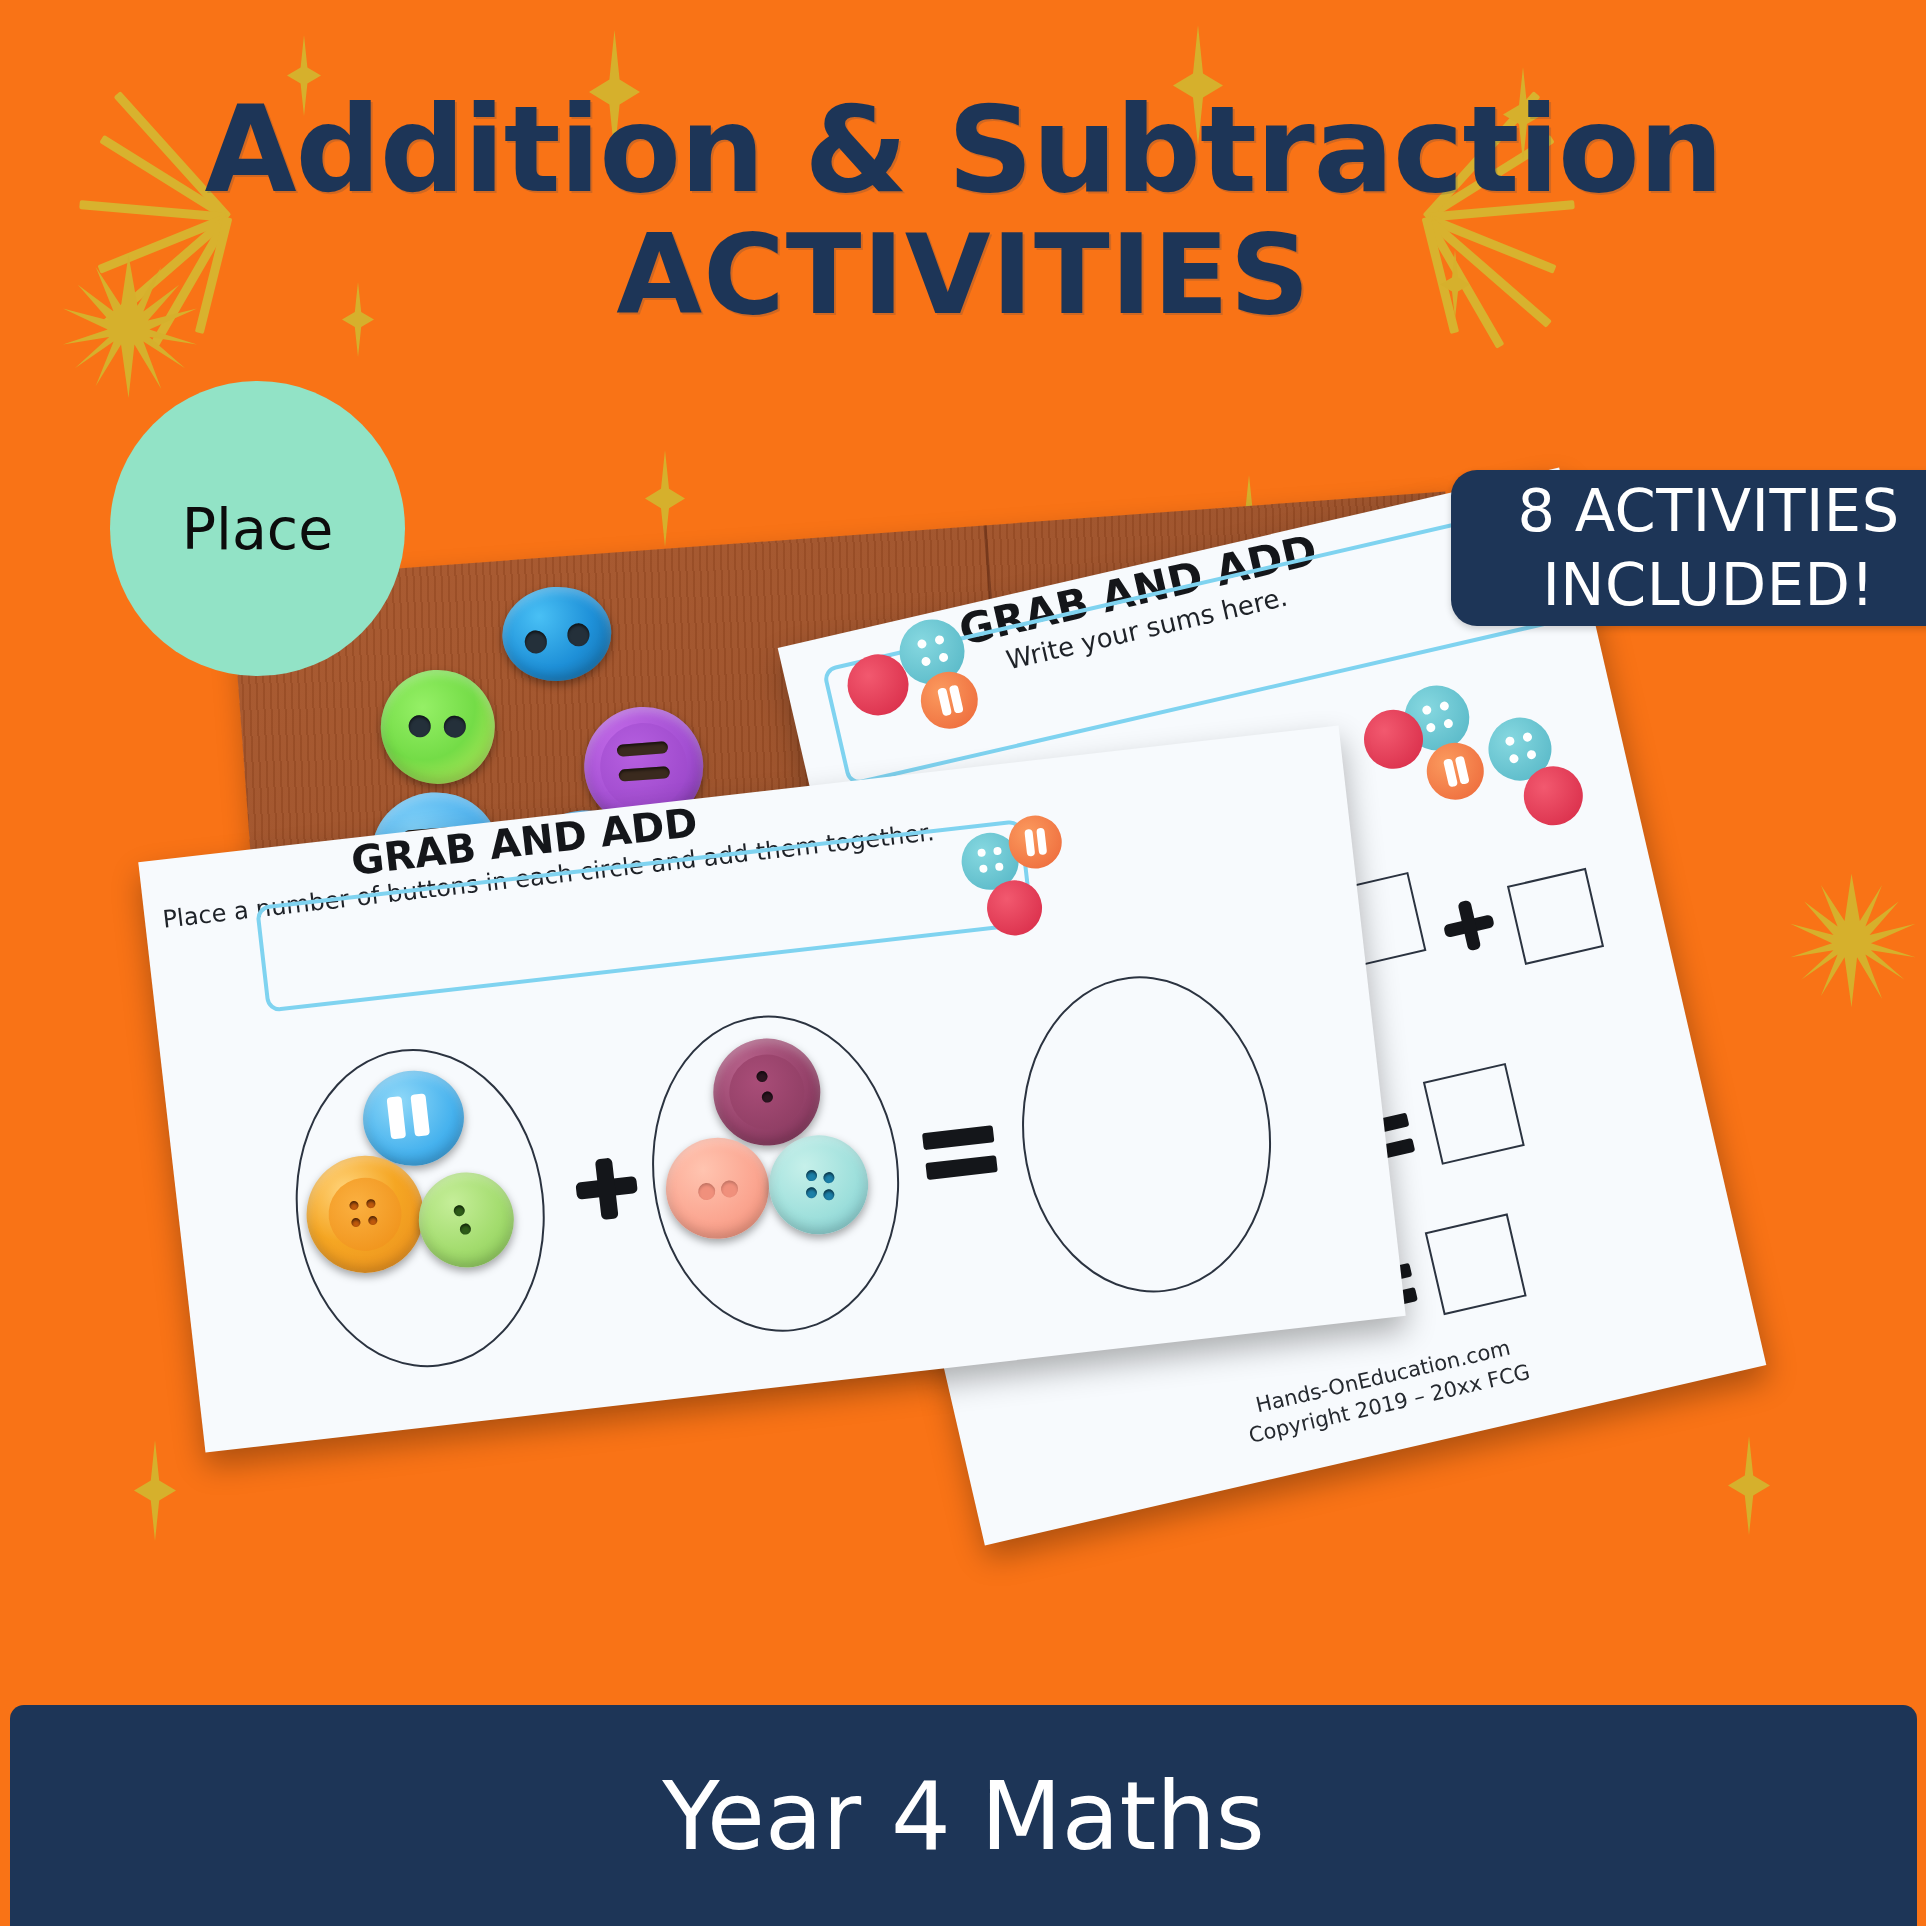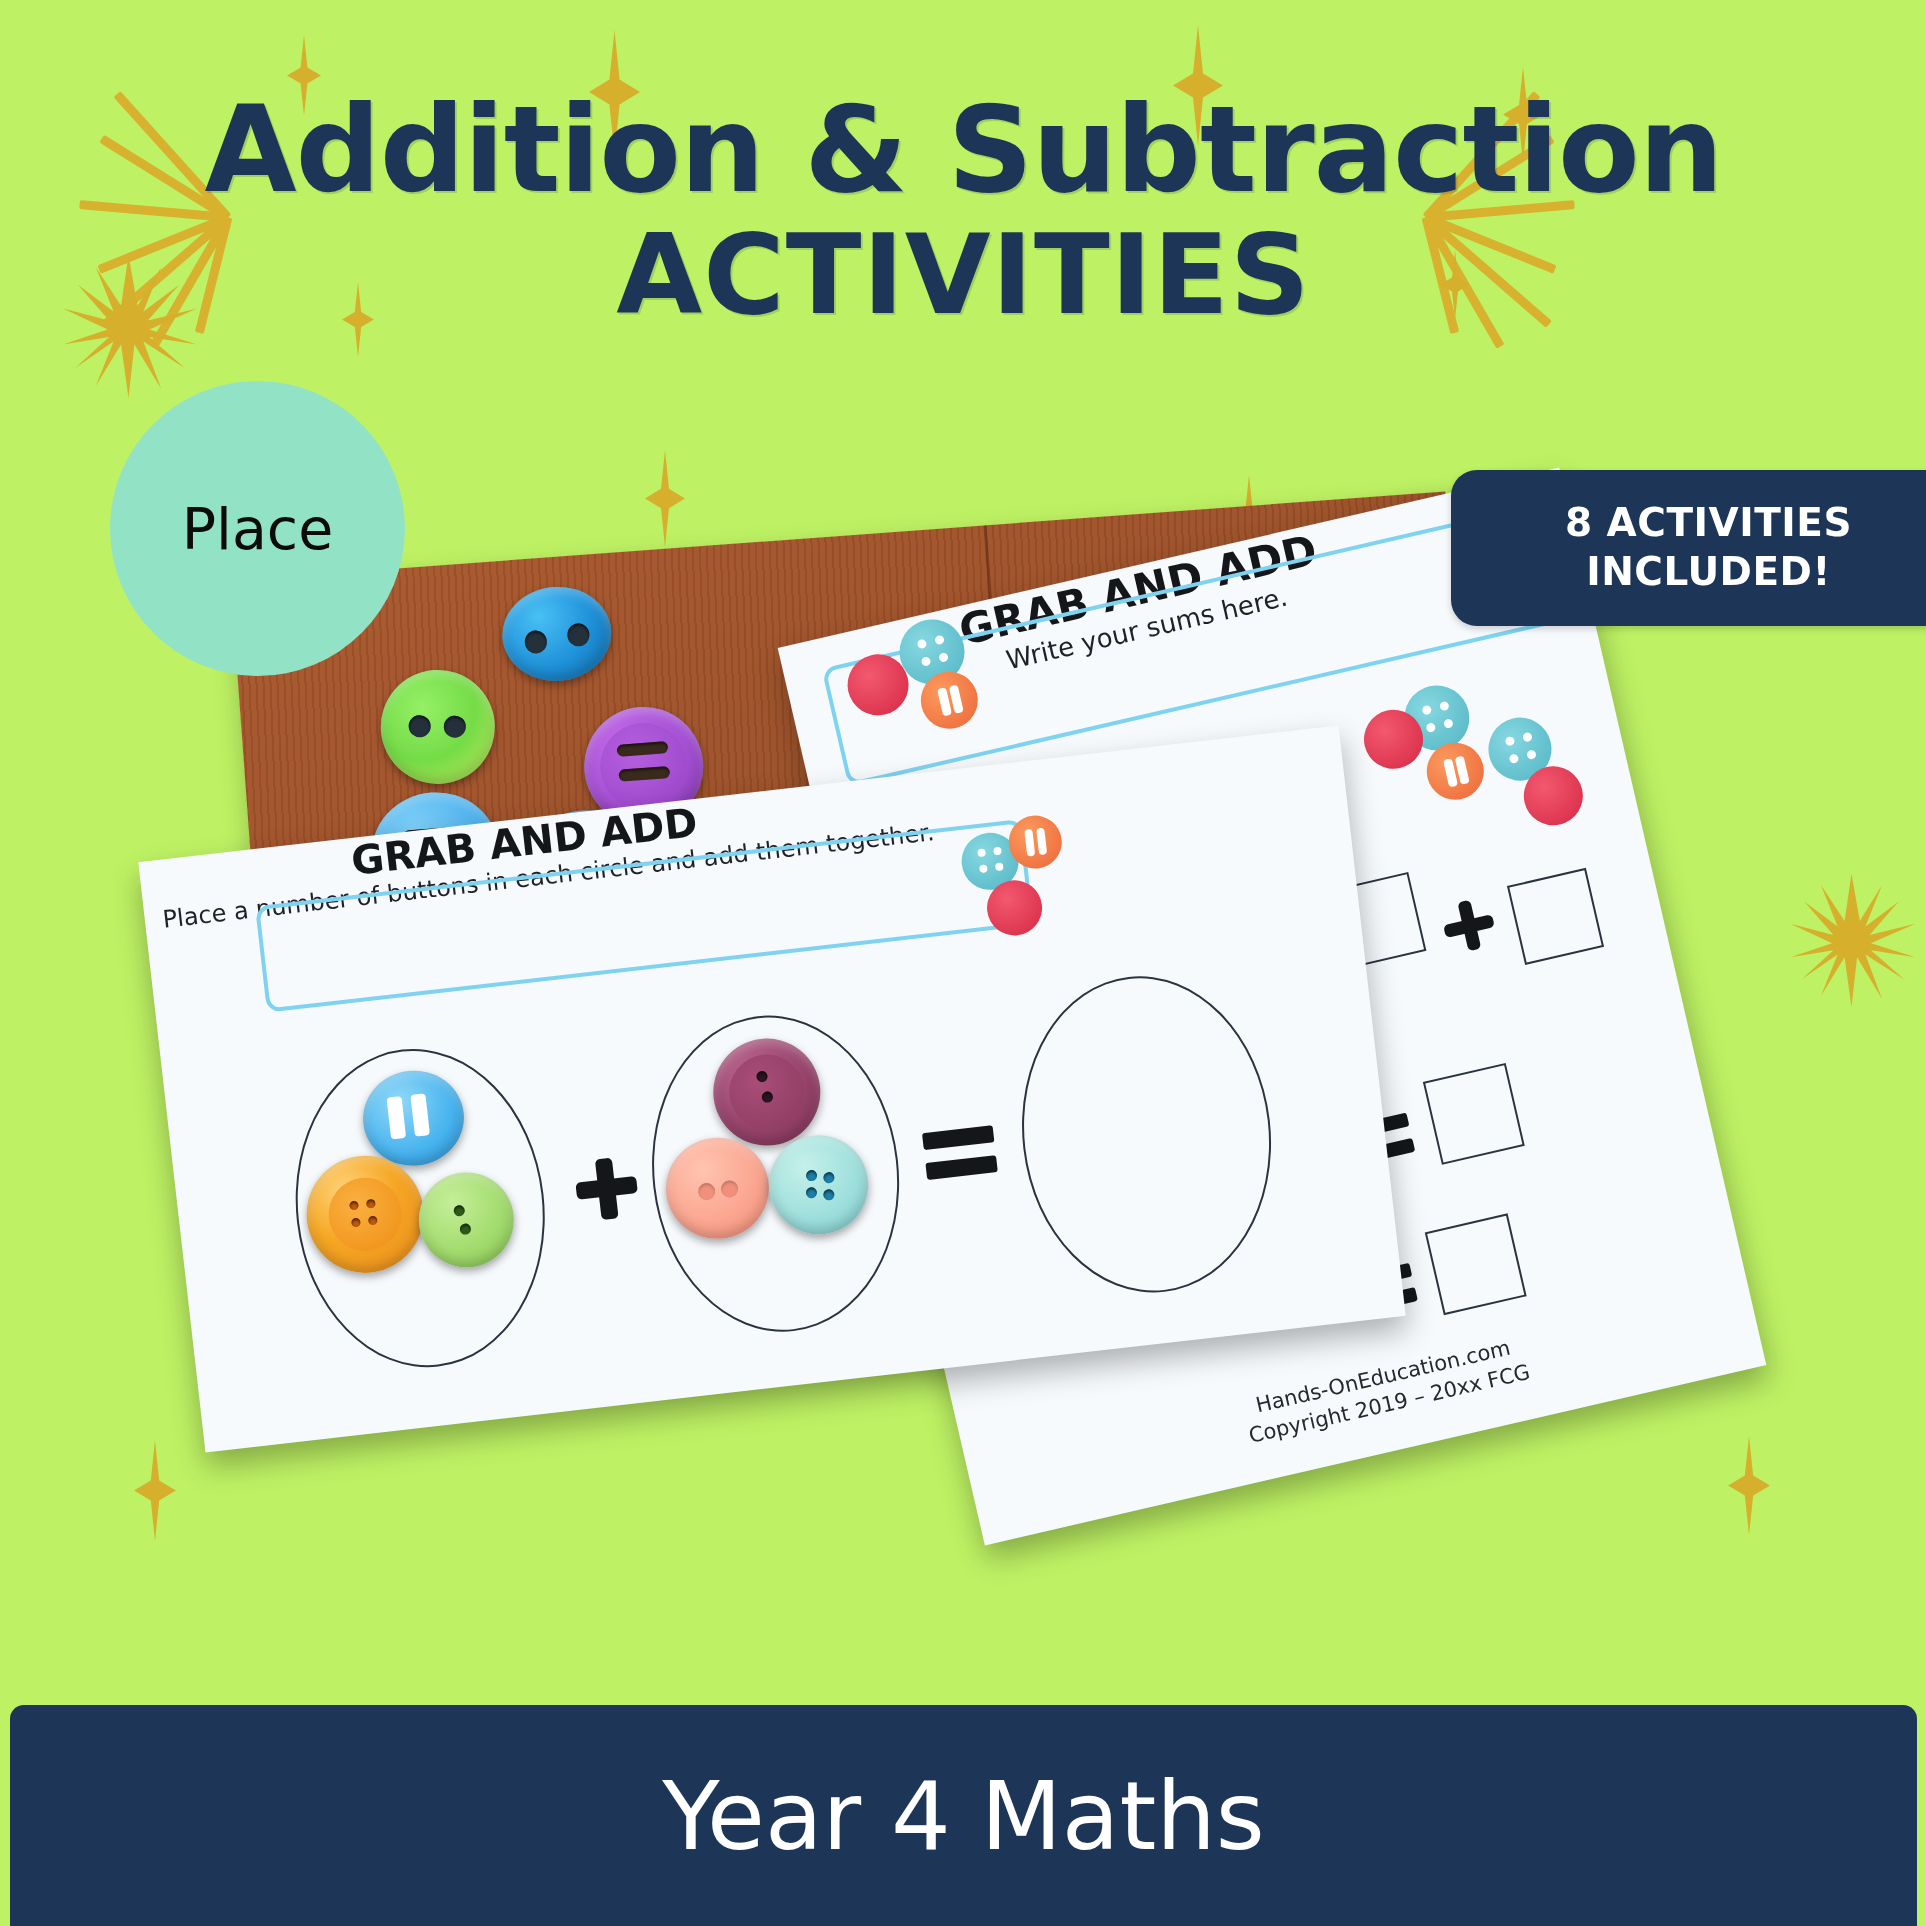--- a/index.html
+++ b/index.html
@@ -2,21 +2,21 @@
 <html><head>
 <meta charset="utf-8">
 <style>
   * { box-sizing: border-box; margin: 0; padding: 0; }
   html, body {
     width: 1927px; height: 1927px;
     background: #ffffff;
     font-family: "Liberation Sans", sans-serif;
     overflow: hidden;
   }
-  #root { position: relative; width: 1927px; height: 1927px; background:#bef264; }
+  #root { position: relative; width: 1927px; height: 1927px; background:#f97316; }
 
   
   .spark { position: absolute; pointer-events: none; }
   .star4 {
     background: #D6B02C;
     clip-path: polygon(50% 0%, 60% 40%, 100% 50%, 60% 60%, 50% 100%, 40% 60%, 0% 50%, 40% 40%);
   }
   .ray {
     position: absolute;
     background: #D8B22E;
@@ -67,22 +67,22 @@
     position: absolute; left: 1451px; top: 470px;
     width: 515px; height: 156px;
     background: #1D3557;
     border-radius: 26px 0 0 26px;
     display: flex; flex-direction: column;
     align-items: center; justify-content: center;
     z-index: 9;
     box-shadow: 0 3px 7px rgba(0,0,0,0.18);
   }
   .act-badge div {
-    color: #ffffff; font-size: 39px; line-height: 1.25;
-    font-family: "DejaVu Sans", sans-serif; font-weight: 700;
+    color: #ffffff; font-size: 59px; line-height: 1.25;
+    font-family: "DejaVu Sans", sans-serif; font-weight: 400;
     letter-spacing: 0.5px;
   }
 
   
   .banner {
     position: absolute; left: 10px; top: 1705px;
     width: 1907px; height: 222px;
     background: #1D3557;
     border-radius: 14px 14px 0 0;
     display: flex; align-items: center; justify-content: center;

